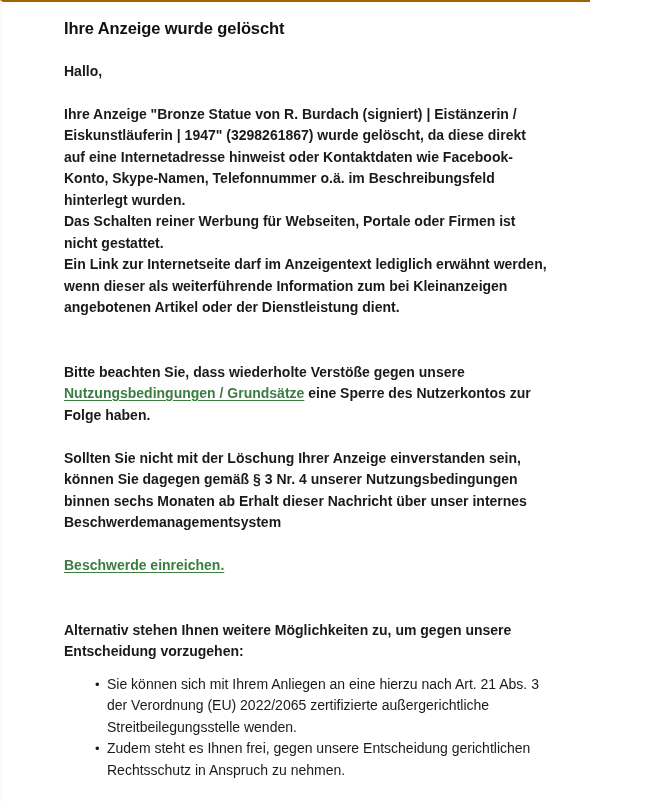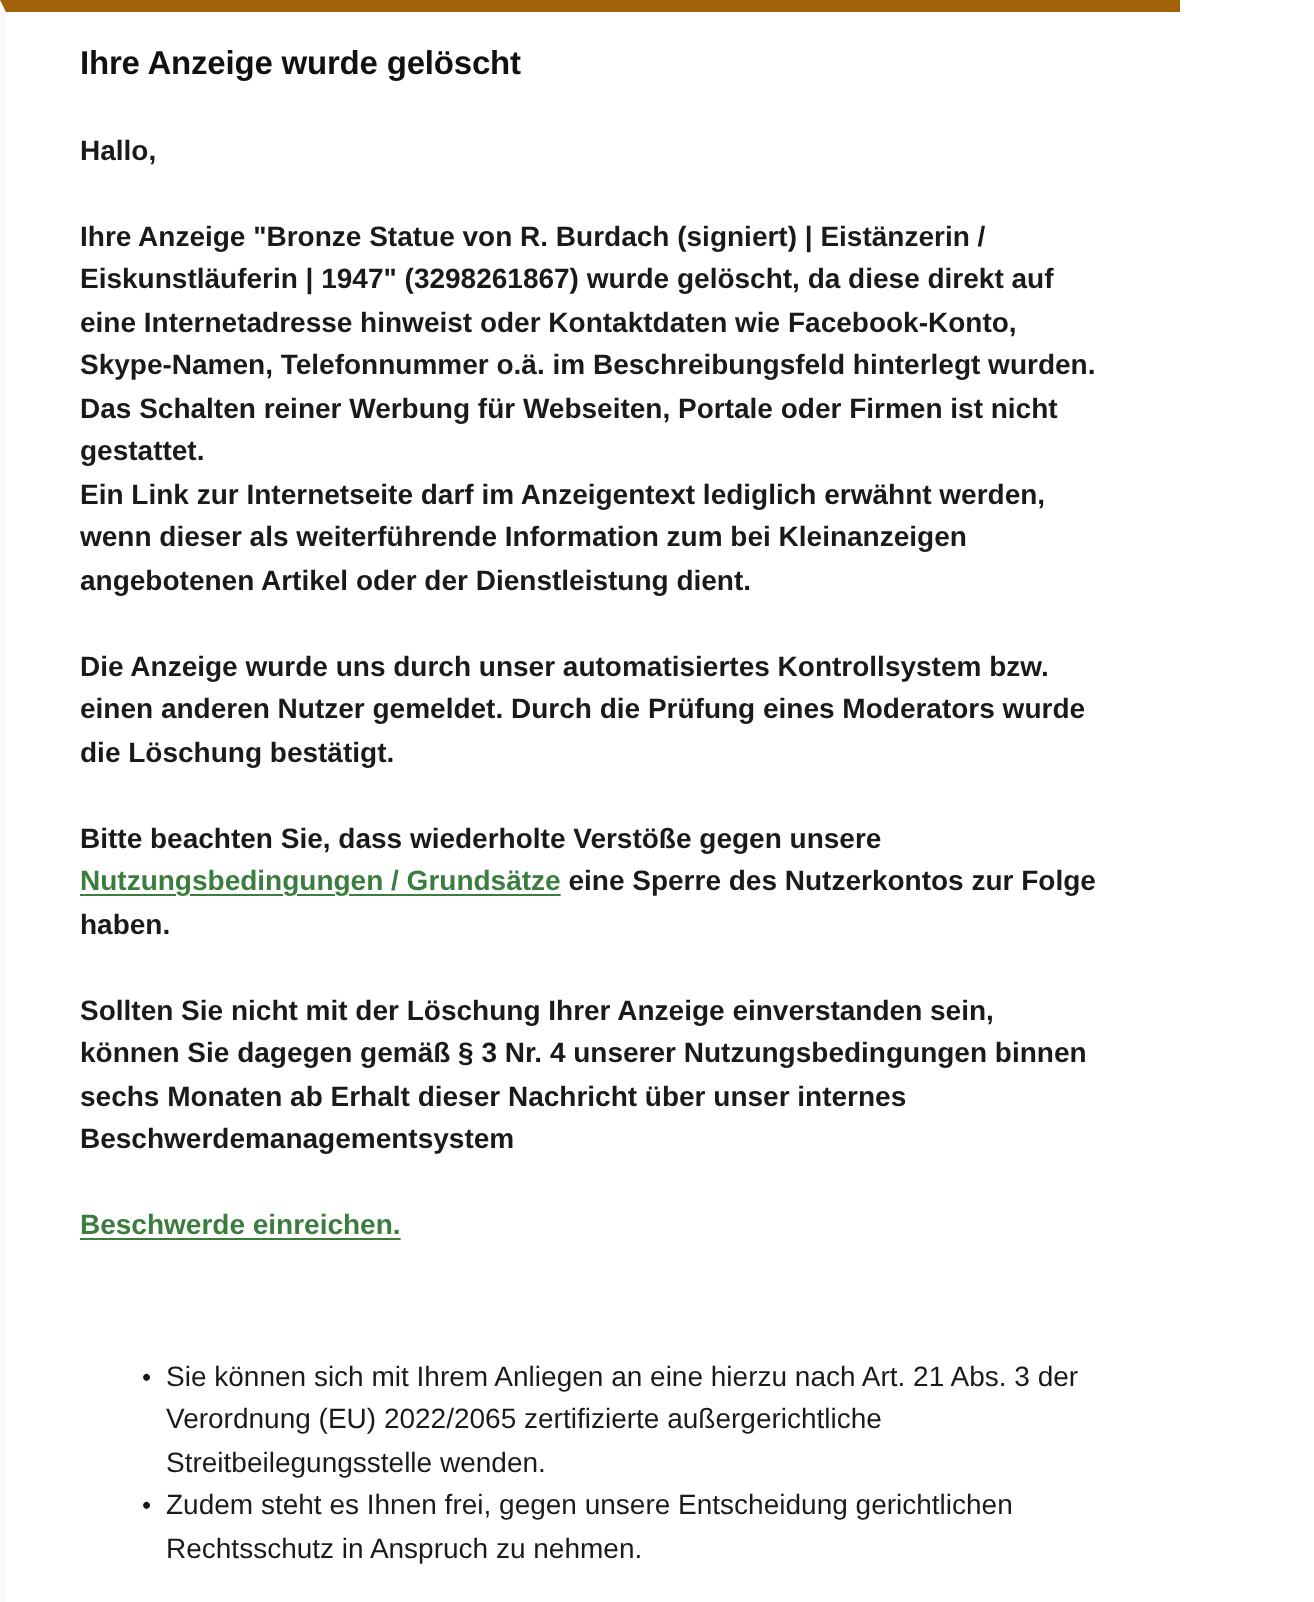--- a/index.html
+++ b/index.html
@@ -14,23 +14,24 @@
     font-family: "Liberation Sans", sans-serif;
     color: #1a1a1a;
   }
 
   #message-panel {
     position: relative;
     width: 590px;
     height: 801px;
     box-sizing: border-box;
     background: #ffffff;
-    border-top: 6px solid #a16207;
+    border-top: 2px solid #a16207;
     border-left: 3px solid #fbfbfc;
     overflow: hidden;
+    padding-left: 24px;
   }
 
   #message-body {
     padding: 10px 40px 0 37px;
     box-sizing: border-box;
   }
 
   .heading {
     font-size: 16.5px;
     font-weight: bold;
@@ -96,39 +97,39 @@
 
     <p class="para">Ihre Anzeige "Bronze Statue von R. Burdach (signiert) | Eistänzerin / Eiskunstläuferin | 1947" (3298261867) wurde gelöscht, da diese direkt auf eine Internetadresse hinweist oder Kontaktdaten wie Facebook-Konto, Skype-Namen, Telefonnummer o.ä. im Beschreibungsfeld hinterlegt wurden.</p>
 
     <p class="para">Das Schalten reiner Werbung für Webseiten, Portale oder Firmen ist nicht gestattet.</p>
 
     <p class="para">Ein Link zur Internetseite darf im Anzeigentext lediglich erwähnt werden, wenn dieser als weiterführende Information zum bei Kleinanzeigen angebotenen Artikel oder der Dienstleistung dient.</p>
 
 
     <div class="spacer-lg"></div>
 
-    <p class="para">Die Anzeige wurde uns durch unser automatisiertes Kontrollsystem bzw. einen anderen Nutzer gemeldet. Durch die Prüfung eines Moderators wurde die Löschung bestätigt.</p>
 
     <div class="spacer-lg"></div>
 
     <p class="para"><span>Bitte beachten Sie, dass wiederholte Verstöße gegen unsere </span><span class="link">Nutzungsbedingungen / Grundsätze</span><span> eine Sperre des Nutzerkontos zur Folge haben.</span></p>
 
     <div class="spacer-lg"></div>
 
     <p class="para">Sollten Sie nicht mit der Löschung Ihrer Anzeige einverstanden sein, können Sie dagegen gemäß § 3 Nr. 4 unserer Nutzungsbedingungen binnen sechs Monaten ab Erhalt dieser Nachricht über unser internes Beschwerdemanagementsystem</p>
 
     <div class="spacer-lg"></div>
 
     <p class="para"><span class="link">Beschwerde einreichen.</span></p>
 
     <div class="spacer-lg"></div>
 
 
     <div class="spacer-lg"></div>
 
+    <p class="para">Alternativ stehen Ihnen weitere Möglichkeiten zu, um gegen unsere Entscheidung vorzugehen:</p>
 
     <div class="spacer-sm"></div>
 
     <ul class="bullets">
       <li>Sie können sich mit Ihrem Anliegen an eine hierzu nach Art. 21 Abs. 3 der Verordnung (EU) 2022/2065 zertifizierte außergerichtliche Streitbeilegungsstelle wenden.</li>
       <li>Zudem steht es Ihnen frei, gegen unsere Entscheidung gerichtlichen Rechtsschutz in Anspruch zu nehmen.</li>
     </ul>
 
   </div>
 </div>

